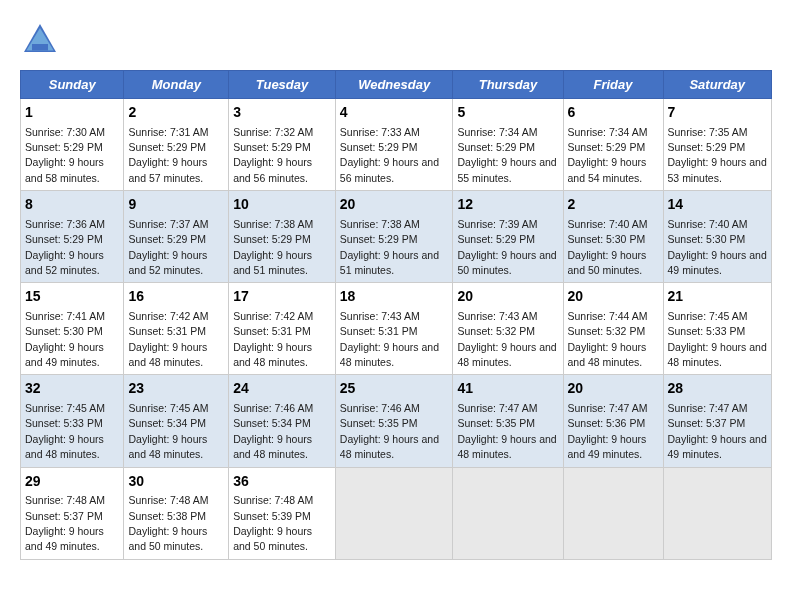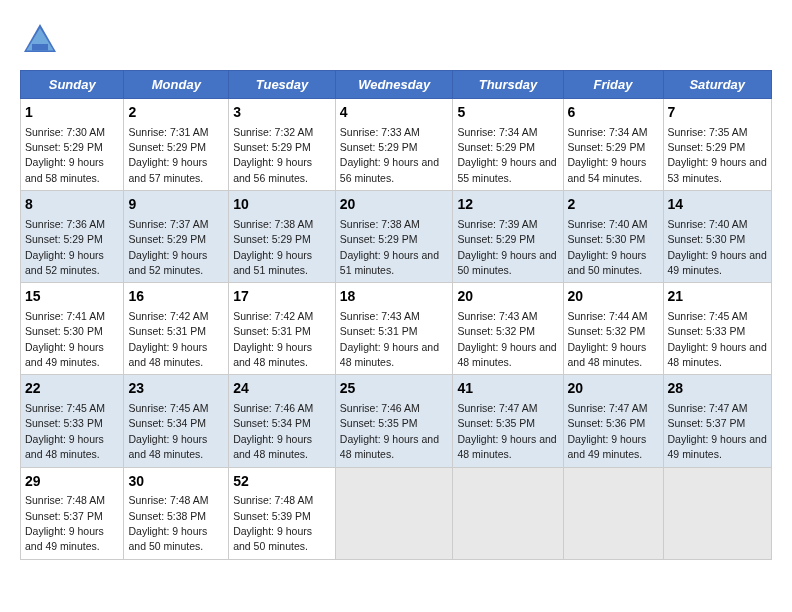--- a/index.html
+++ b/index.html
@@ -212,21 +212,21 @@
         <span class="day-number">20</span>
         <span class="day-info">Sunrise: 7:44 AM<br>Sunset: 5:32 PM<br>Daylight: 9 hours and 48 minutes.</span>
       </td>
         <td>
         <span class="day-number">21</span>
         <span class="day-info">Sunrise: 7:45 AM<br>Sunset: 5:33 PM<br>Daylight: 9 hours and 48 minutes.</span>
       </td>
       </tr>
       <tr>
         <td>
-        <span class="day-number">22</span>
+        <span class="day-number">32</span>
         <span class="day-info">Sunrise: 7:45 AM<br>Sunset: 5:33 PM<br>Daylight: 9 hours and 48 minutes.</span>
       </td>
         <td>
         <span class="day-number">23</span>
         <span class="day-info">Sunrise: 7:45 AM<br>Sunset: 5:34 PM<br>Daylight: 9 hours and 48 minutes.</span>
       </td>
         <td>
         <span class="day-number">24</span>
         <span class="day-info">Sunrise: 7:46 AM<br>Sunset: 5:34 PM<br>Daylight: 9 hours and 48 minutes.</span>
       </td>
@@ -250,21 +250,21 @@
       <tr>
         <td>
         <span class="day-number">29</span>
         <span class="day-info">Sunrise: 7:48 AM<br>Sunset: 5:37 PM<br>Daylight: 9 hours and 49 minutes.</span>
       </td>
         <td>
         <span class="day-number">30</span>
         <span class="day-info">Sunrise: 7:48 AM<br>Sunset: 5:38 PM<br>Daylight: 9 hours and 50 minutes.</span>
       </td>
         <td>
-        <span class="day-number">52</span>
+        <span class="day-number">36</span>
         <span class="day-info">Sunrise: 7:48 AM<br>Sunset: 5:39 PM<br>Daylight: 9 hours and 50 minutes.</span>
       </td>
         <td class="empty-cell"></td>
         <td class="empty-cell"></td>
         <td class="empty-cell"></td>
         <td class="empty-cell"></td>
       </tr>
     </tbody>
 </table>
 

